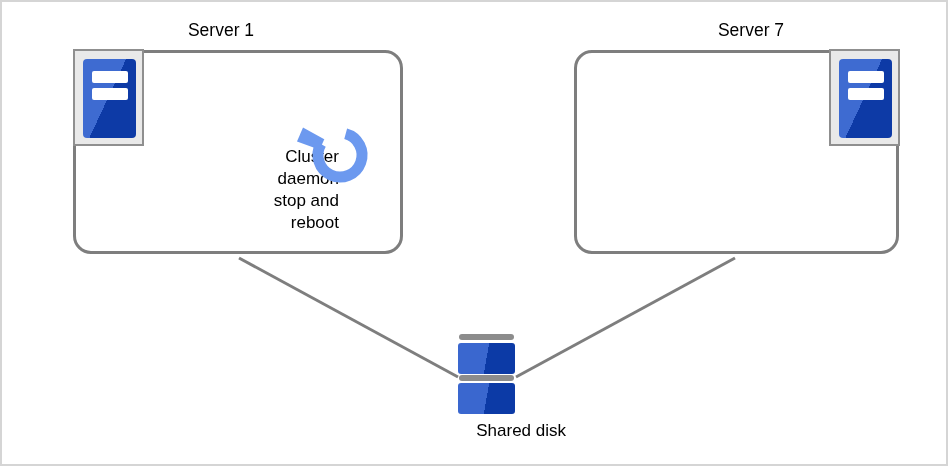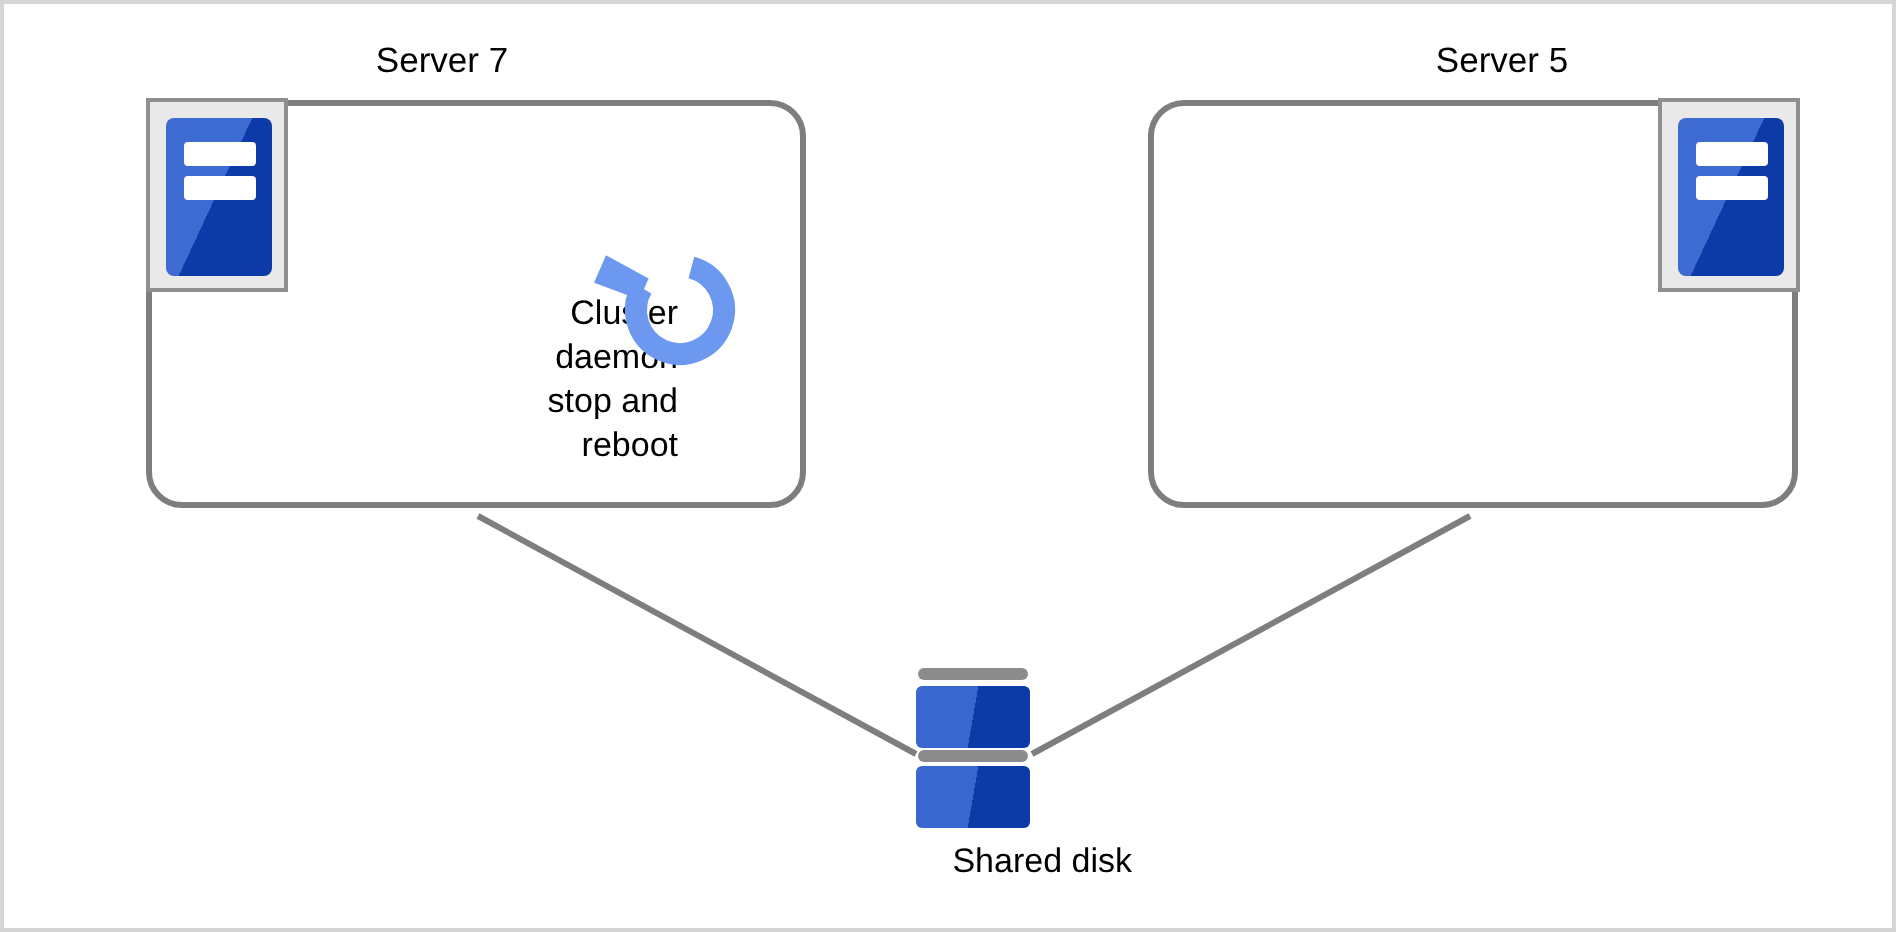--- a/index.html
+++ b/index.html
@@ -81,42 +81,42 @@
 </head>
 <body>
 
 <div class="canvas">
 
   <svg class="connector-layer" width="948" height="466" viewBox="0 0 948 466">
     <line x1="237" y1="256" x2="456" y2="375" stroke="#7e7e7e" stroke-width="3"></line>
     <line x1="733" y1="256" x2="514" y2="375" stroke="#7e7e7e" stroke-width="3"></line>
   </svg>
 
-  <div class="box-title" style="left:139px;">Server 7</div>
+  <div class="box-title" style="left:139px;">Server 1</div>
 
   <div class="server-box" style="left:71px;width:330px;">
     <div class="note">Cluster
 daemon
 stop and
 reboot</div>
 
     <svg class="abs" style="left:217px;top:66px;" width="80" height="72" viewBox="0 0 80 72">
       <path d="M 52.69 14.75 A 22 22 0 1 1 27.95 25" fill="none" stroke="#6c99ef" stroke-width="11" stroke-linecap="butt"></path>
       <polygon points="31.3,20.2 10.0,8.6 4.0,22.4 26.7,30.8" fill="#6c99ef"></polygon>
     </svg>
   </div>
 
   <div class="icon-frame" style="left:71px;">
     <div class="server-icon">
       <div class="bar b1"></div>
       <div class="bar b2"></div>
     </div>
   </div>
 
-  <div class="box-title" style="left:669px;">Server 5</div>
+  <div class="box-title" style="left:669px;">Server 7</div>
 
   <div class="server-box" style="left:572px;width:325px;"></div>
 
   <div class="icon-frame" style="left:827px;">
     <div class="server-icon">
       <div class="bar b1"></div>
       <div class="bar b2"></div>
     </div>
   </div>
 

